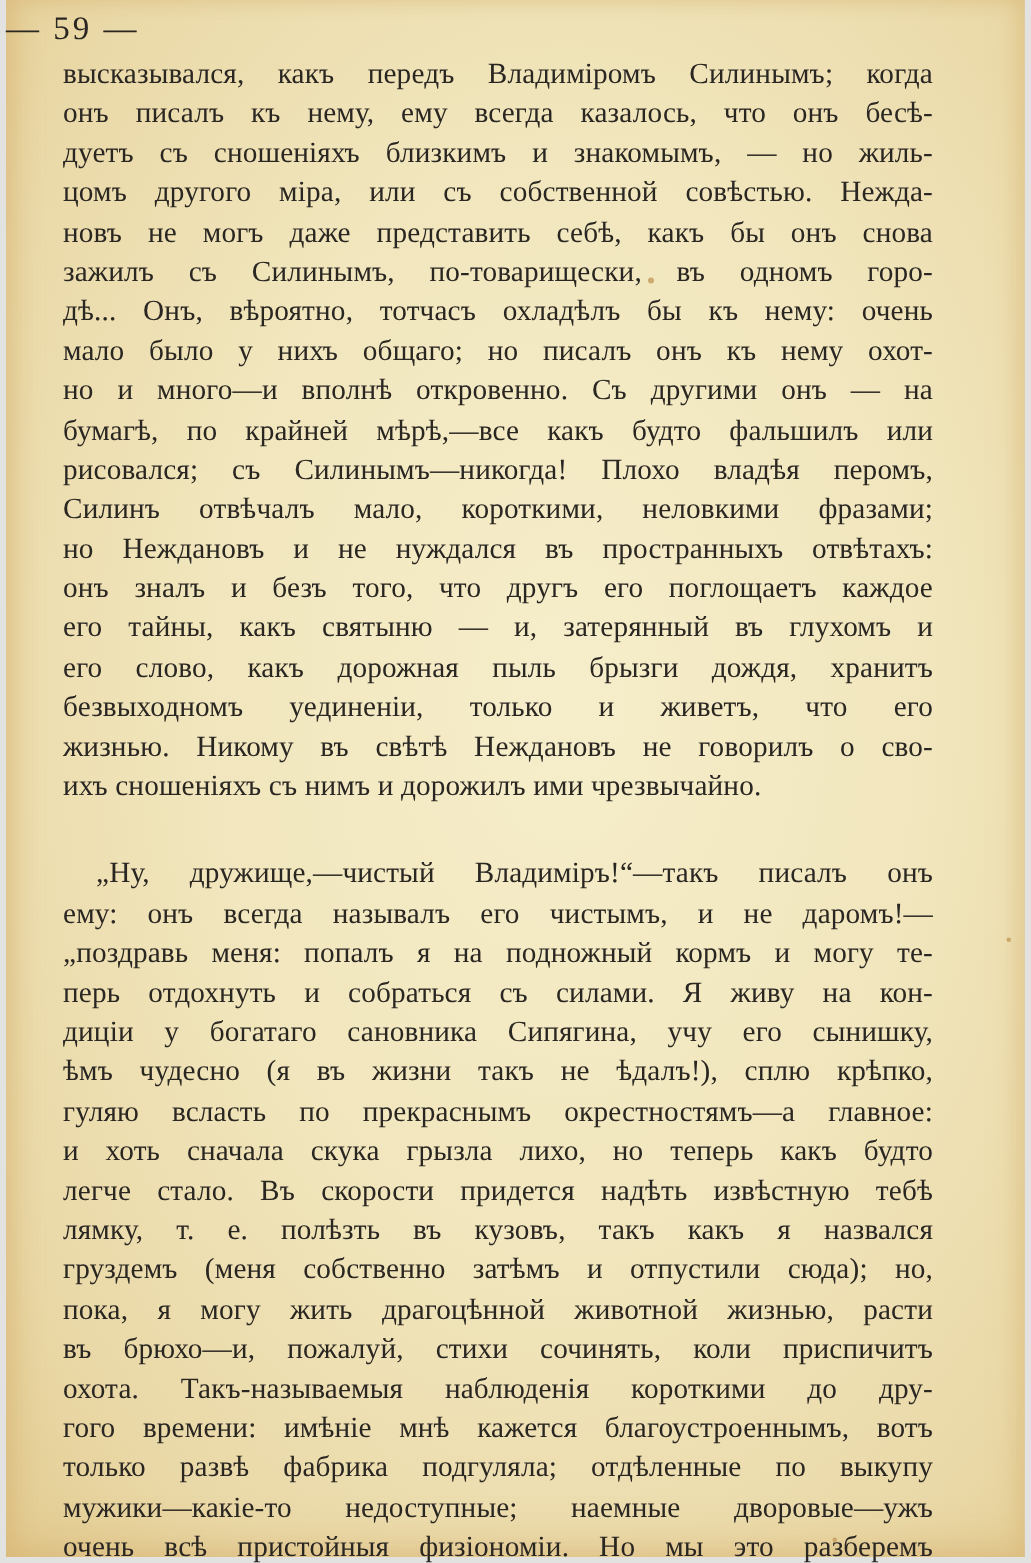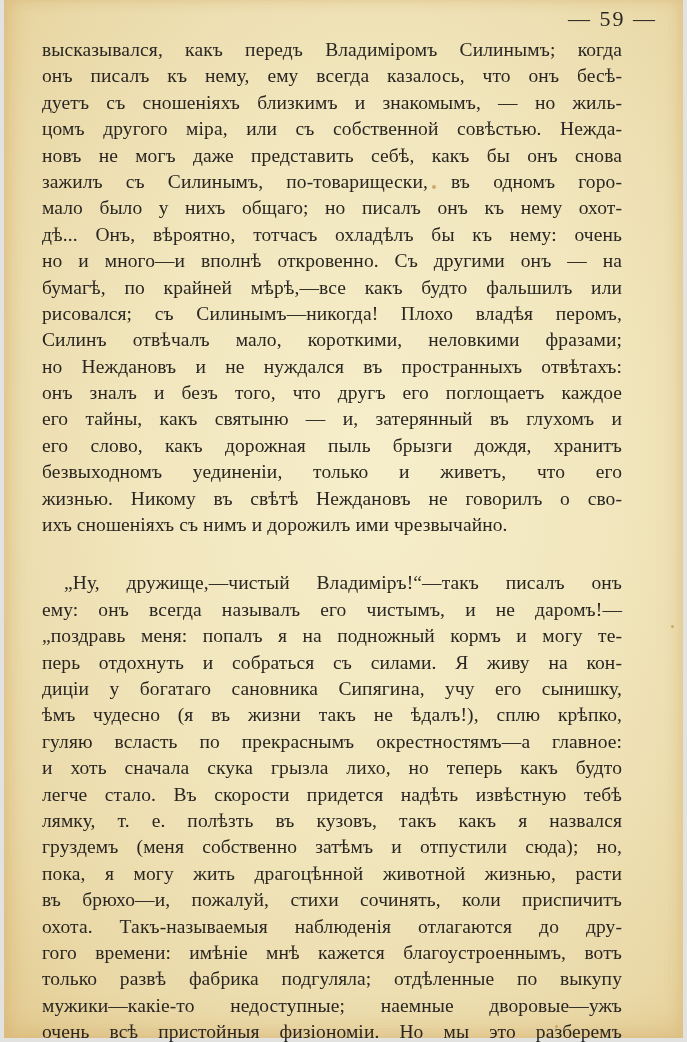--- a/index.html
+++ b/index.html
@@ -19,21 +19,21 @@
       background: radial-gradient(ellipse at 55% 45%, #f6eecb 0%, #f1e6bd 45%, #ead9a8 80%, #e3cc92 100%);
       box-shadow: inset 8px 0 12px rgba(214,178,112,0.35), inset -6px 0 10px rgba(214,178,112,0.25), inset 0 -14px 24px rgba(214,178,112,0.35);
       font-family: "Liberation Serif", "DejaVu Serif", serif;
       color: #2a2622;
     }
     .page-number {
       position: absolute;
       top: 6px;
       left: 0;
       width: 653px;
-      text-align: right;
+      text-align: left;
       font-size: 22px;
       letter-spacing: 2px;
     }
     .text-block {
       position: absolute;
       top: 37px;
       left: 38px;
       width: 580px;
     }
     .line {
@@ -70,22 +70,22 @@
   <div class="page-number">— 59 —</div>
 
   <div class="text-block">
     <div>
       <span class="line">высказывался, какъ передъ Владиміромъ Силинымъ; когда</span>
       <span class="line">онъ писалъ къ нему, ему всегда казалось, что онъ бесѣ-</span>
       <span class="line">дуетъ съ сношеніяхъ близкимъ и знакомымъ, — но жиль-</span>
       <span class="line">цомъ другого міра, или съ собственной совѣстью. Нежда-</span>
       <span class="line">новъ не могъ даже представить себѣ, какъ бы онъ снова</span>
       <span class="line">зажилъ съ Силинымъ, по-товарищески, въ одномъ горо-</span>
+      <span class="line">дѣ... Онъ, вѣроятно, тотчасъ охладѣлъ бы къ нему: очень</span>
       <span class="line">мало было у нихъ общаго; но писалъ онъ къ нему охот-</span>
-      <span class="line">дѣ... Онъ, вѣроятно, тотчасъ охладѣлъ бы къ нему: очень</span>
       <span class="line">но и много—и вполнѣ откровенно. Съ другими онъ — на</span>
       <span class="line">бумагѣ, по крайней мѣрѣ,—все какъ будто фальшилъ или</span>
       <span class="line">рисовался; съ Силинымъ—никогда! Плохо владѣя перомъ,</span>
       <span class="line">Силинъ отвѣчалъ мало, короткими, неловкими фразами;</span>
       <span class="line">но Неждановъ и не нуждался въ пространныхъ отвѣтахъ:</span>
       <span class="line">онъ зналъ и безъ того, что другъ его поглощаетъ каждое</span>
       <span class="line">его тайны, какъ святыню — и, затерянный въ глухомъ и</span>
       <span class="line">его слово, какъ дорожная пыль брызги дождя, хранитъ</span>
       <span class="line">безвыходномъ уединеніи, только и живетъ, что его</span>
       <span class="line">жизнью. Никому въ свѣтѣ Неждановъ не говорилъ о сво-</span>
@@ -98,21 +98,21 @@
       <span class="line">перь отдохнуть и собраться съ силами. Я живу на кон-</span>
       <span class="line">диціи у богатаго сановника Сипягина, учу его сынишку,</span>
       <span class="line">ѣмъ чудесно (я въ жизни такъ не ѣдалъ!), сплю крѣпко,</span>
       <span class="line">гуляю всласть по прекраснымъ окрестностямъ—а главное:</span>
       <span class="line">и хоть сначала скука грызла лихо, но теперь какъ будто</span>
       <span class="line">легче стало. Въ скорости придется надѣть извѣстную тебѣ</span>
       <span class="line">лямку, т. е. полѣзть въ кузовъ, такъ какъ я назвался</span>
       <span class="line">груздемъ (меня собственно затѣмъ и отпустили сюда); но,</span>
       <span class="line">пока, я могу жить драгоцѣнной животной жизнью, расти</span>
       <span class="line">въ брюхо—и, пожалуй, стихи сочинять, коли приспичитъ</span>
-      <span class="line">охота. Такъ-называемыя наблюденія отлагаются до дру-</span>
+      <span class="line">охота. Такъ-называемыя наблюденія короткими до дру-</span>
       <span class="line">гого времени: имѣніе мнѣ кажется благоустроеннымъ, вотъ</span>
       <span class="line">только развѣ фабрика подгуляла; отдѣленные по выкупу</span>
       <span class="line">мужики—какіе-то недоступные; наемные дворовые—ужъ</span>
       <span class="line">очень всѣ пристойныя физіономіи. Но мы это разберемъ</span>
     </div>
   </div>
 
   <span class="speck" style="left:428px; top:185px;"></span>
   <span class="speck" style="left:667px; top:625px; width:3px; height:3px;"></span>
   <span class="speck" style="left:551px; top:1025px; width:3px; height:3px;"></span>

